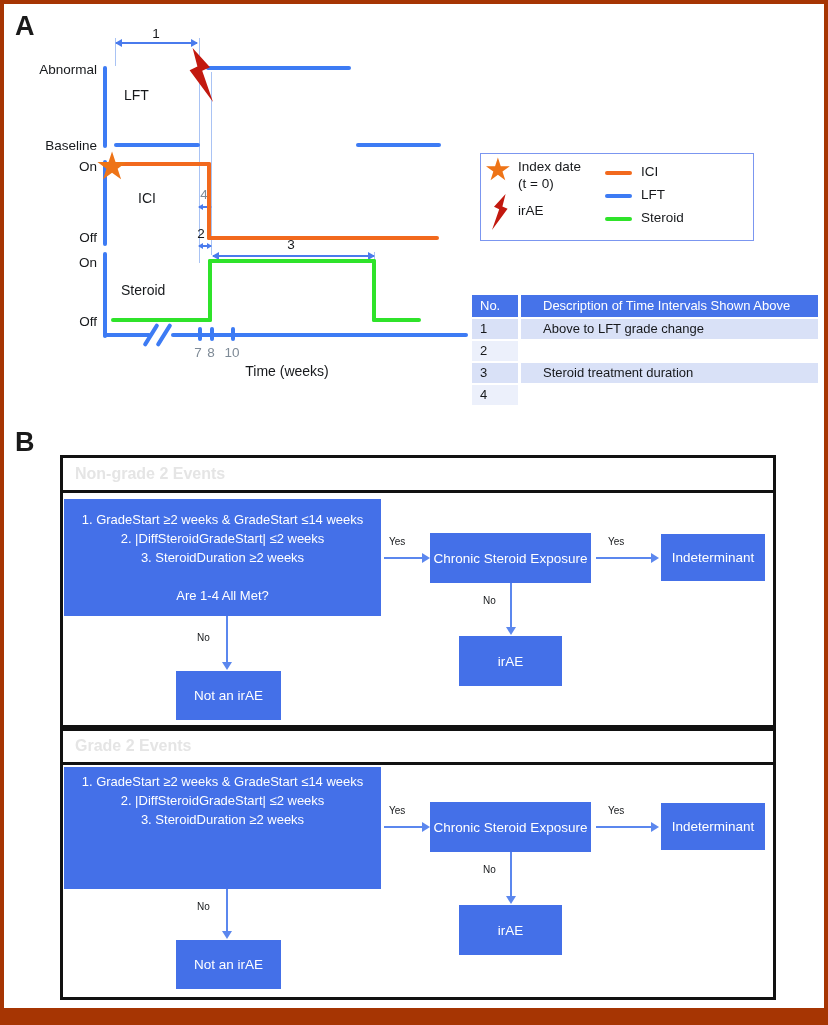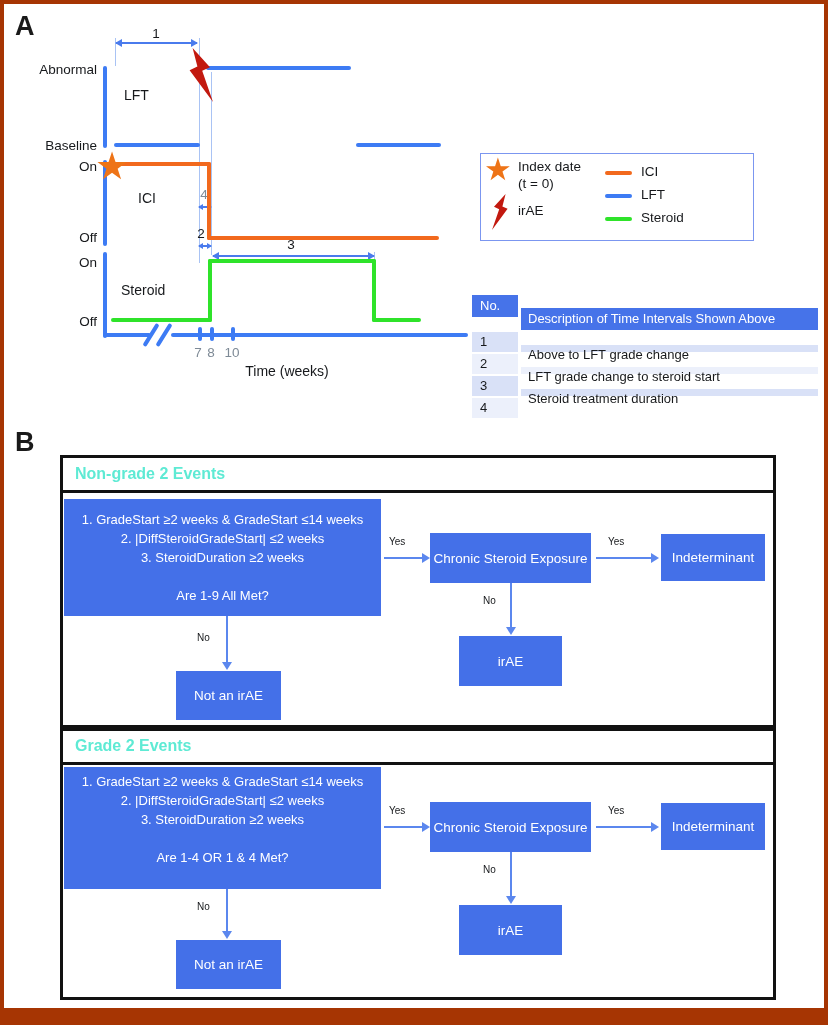--- a/index.html
+++ b/index.html
@@ -29,28 +29,28 @@
   .arrow-r::after{content:"";position:absolute;right:-7px;top:-4px;border-left:8px solid #5b87ee;border-top:5px solid transparent;border-bottom:5px solid transparent;}
   .arrow-d{position:absolute;width:2px;background:#5b87ee;}
   .arrow-d::after{content:"";position:absolute;bottom:-7px;left:-4px;border-top:8px solid #5b87ee;border-left:5px solid transparent;border-right:5px solid transparent;}
   
   .legend-box{position:absolute;border:1.5px solid #7B96F0;background:#fff;}
   .swatch{position:absolute;width:27px;height:4px;border-radius:2px;}
   
   .tbl{position:absolute;}
   .tbl-row{display:flex;gap:3px;margin-bottom:2px;}
   .tbl-cell1{width:46px;padding-left:8px;box-sizing:border-box;}
-  .tbl-cell2{flex:1;padding-left:7px;box-sizing:border-box;margin-top:13px;}
+  .tbl-cell2{flex:1;padding-left:22px;box-sizing:border-box;}
   .tbl-head .tbl-cell1,.tbl-head .tbl-cell2{background:#4673E9;color:#fff;font-size:13px;height:22px;line-height:22px;}
   .tbl-body{font-size:13px;color:#17191c;height:20px;line-height:20px;}
   .row-odd .tbl-cell1,.row-odd .tbl-cell2{background:#D9E1F7;}
   .row-even .tbl-cell1,.row-even .tbl-cell2{background:#ECF0FB;}
   
   .sect{position:absolute;border:3px solid #111;background:#fff;box-sizing:border-box;}
-  .sect-title{position:absolute;font-size:16px;font-weight:bold;color:#5eead4;text-align:right;}
+  .sect-title{position:absolute;font-size:16px;font-weight:bold;color:#e5e5e5;text-align:right;}
   .sect-div{position:absolute;height:3px;background:#111;}
   .bbox{position:absolute;background:#4470E8;color:#fff;box-sizing:border-box;}
   .bbox.center-flex{display:flex;align-items:center;justify-content:center;text-align:center;font-size:13.5px;line-height:17px;}
   .criteria{text-align:center;font-size:13px;line-height:19px;}
   .criteria div{min-height:0;}
   .yesno{position:absolute;font-size:10px;color:#17191c;}
   .star{position:absolute;color:#EE7417;line-height:1;}
   .bolt{position:absolute;}
 </style>
 </head>
@@ -138,21 +138,20 @@
     <div class="tbl-row tbl-head">
       <div class="tbl-cell1">No.</div>
       <div class="tbl-cell2">Description of Time Intervals Shown Above</div>
     </div>
     <div class="tbl-row tbl-body row-odd">
       <div class="tbl-cell1">1</div>
       <div class="tbl-cell2">Above to LFT grade change</div>
     </div>
     <div class="tbl-row tbl-body row-even">
       <div class="tbl-cell1">2</div>
-      <div class="tbl-cell2">LFT grade change to steroid start</div>
     </div>
     <div class="tbl-row tbl-body row-odd">
       <div class="tbl-cell1">3</div>
       <div class="tbl-cell2">Steroid treatment duration</div>
     </div>
     <div class="tbl-row tbl-body row-even">
       <div class="tbl-cell1">4</div>
     </div>
   </div>
 
@@ -161,21 +160,21 @@
   <div class="sect" style="left:60px;top:455px;width:716px;height:273px;"></div>
   <div class="sect-title" style="left:75px;top:465px;">Non-grade 2 Events</div>
   <div class="sect-div" style="left:60px;top:490px;width:716px;"></div>
 
   <div class="bbox criteria" style="left:64px;top:499px;width:317px;height:117px;padding:11px 6px 0 6px;">
     <div>1. GradeStart ≥2 weeks &amp; GradeStart ≤14 weeks</div>
     <div>2. |DiffSteroidGradeStart| ≤2 weeks</div>
     <div>3. SteroidDuration ≥2 weeks</div>
     <div></div>
     <div style="height:19px;"></div>
-    <div>Are 1-9 All Met?</div>
+    <div>Are 1-4 All Met?</div>
   </div>
 
   <div class="yesno" style="left:389px;top:536px;">Yes</div>
   <div class="arrow-r" style="left:384px;top:557px;width:39px;"></div>
   <div class="bbox center-flex" style="left:430px;top:533px;width:161px;height:50px;">Chronic Steroid Exposure</div>
   <div class="yesno" style="left:608px;top:536px;">Yes</div>
   <div class="arrow-r" style="left:596px;top:557px;width:56px;"></div>
   <div class="bbox center-flex" style="left:661px;top:534px;width:104px;height:47px;">Indeterminant</div>
   <div class="yesno" style="left:483px;top:595px;">No</div>
   <div class="arrow-d" style="left:510px;top:583px;height:45px;"></div>
@@ -186,21 +185,20 @@
 
   <div class="sect" style="left:60px;top:728px;width:716px;height:272px;"></div>
   <div class="sect-title" style="left:75px;top:737px;">Grade 2 Events</div>
   <div class="sect-div" style="left:60px;top:762px;width:716px;"></div>
 
   <div class="bbox criteria" style="left:64px;top:767px;width:317px;height:122px;padding:5px 6px 0 6px;">
     <div>1. GradeStart ≥2 weeks &amp; GradeStart ≤14 weeks</div>
     <div>2. |DiffSteroidGradeStart| ≤2 weeks</div>
     <div>3. SteroidDuration ≥2 weeks</div>
     <div style="height:19px;"></div>
-    <div>Are 1-4 OR 1 &amp; 4 Met?</div>
   </div>
 
   <div class="yesno" style="left:389px;top:805px;">Yes</div>
   <div class="arrow-r" style="left:384px;top:826px;width:39px;"></div>
   <div class="bbox center-flex" style="left:430px;top:802px;width:161px;height:50px;">Chronic Steroid Exposure</div>
   <div class="yesno" style="left:608px;top:805px;">Yes</div>
   <div class="arrow-r" style="left:596px;top:826px;width:56px;"></div>
   <div class="bbox center-flex" style="left:661px;top:803px;width:104px;height:47px;">Indeterminant</div>
   <div class="yesno" style="left:483px;top:864px;">No</div>
   <div class="arrow-d" style="left:510px;top:852px;height:45px;"></div>

